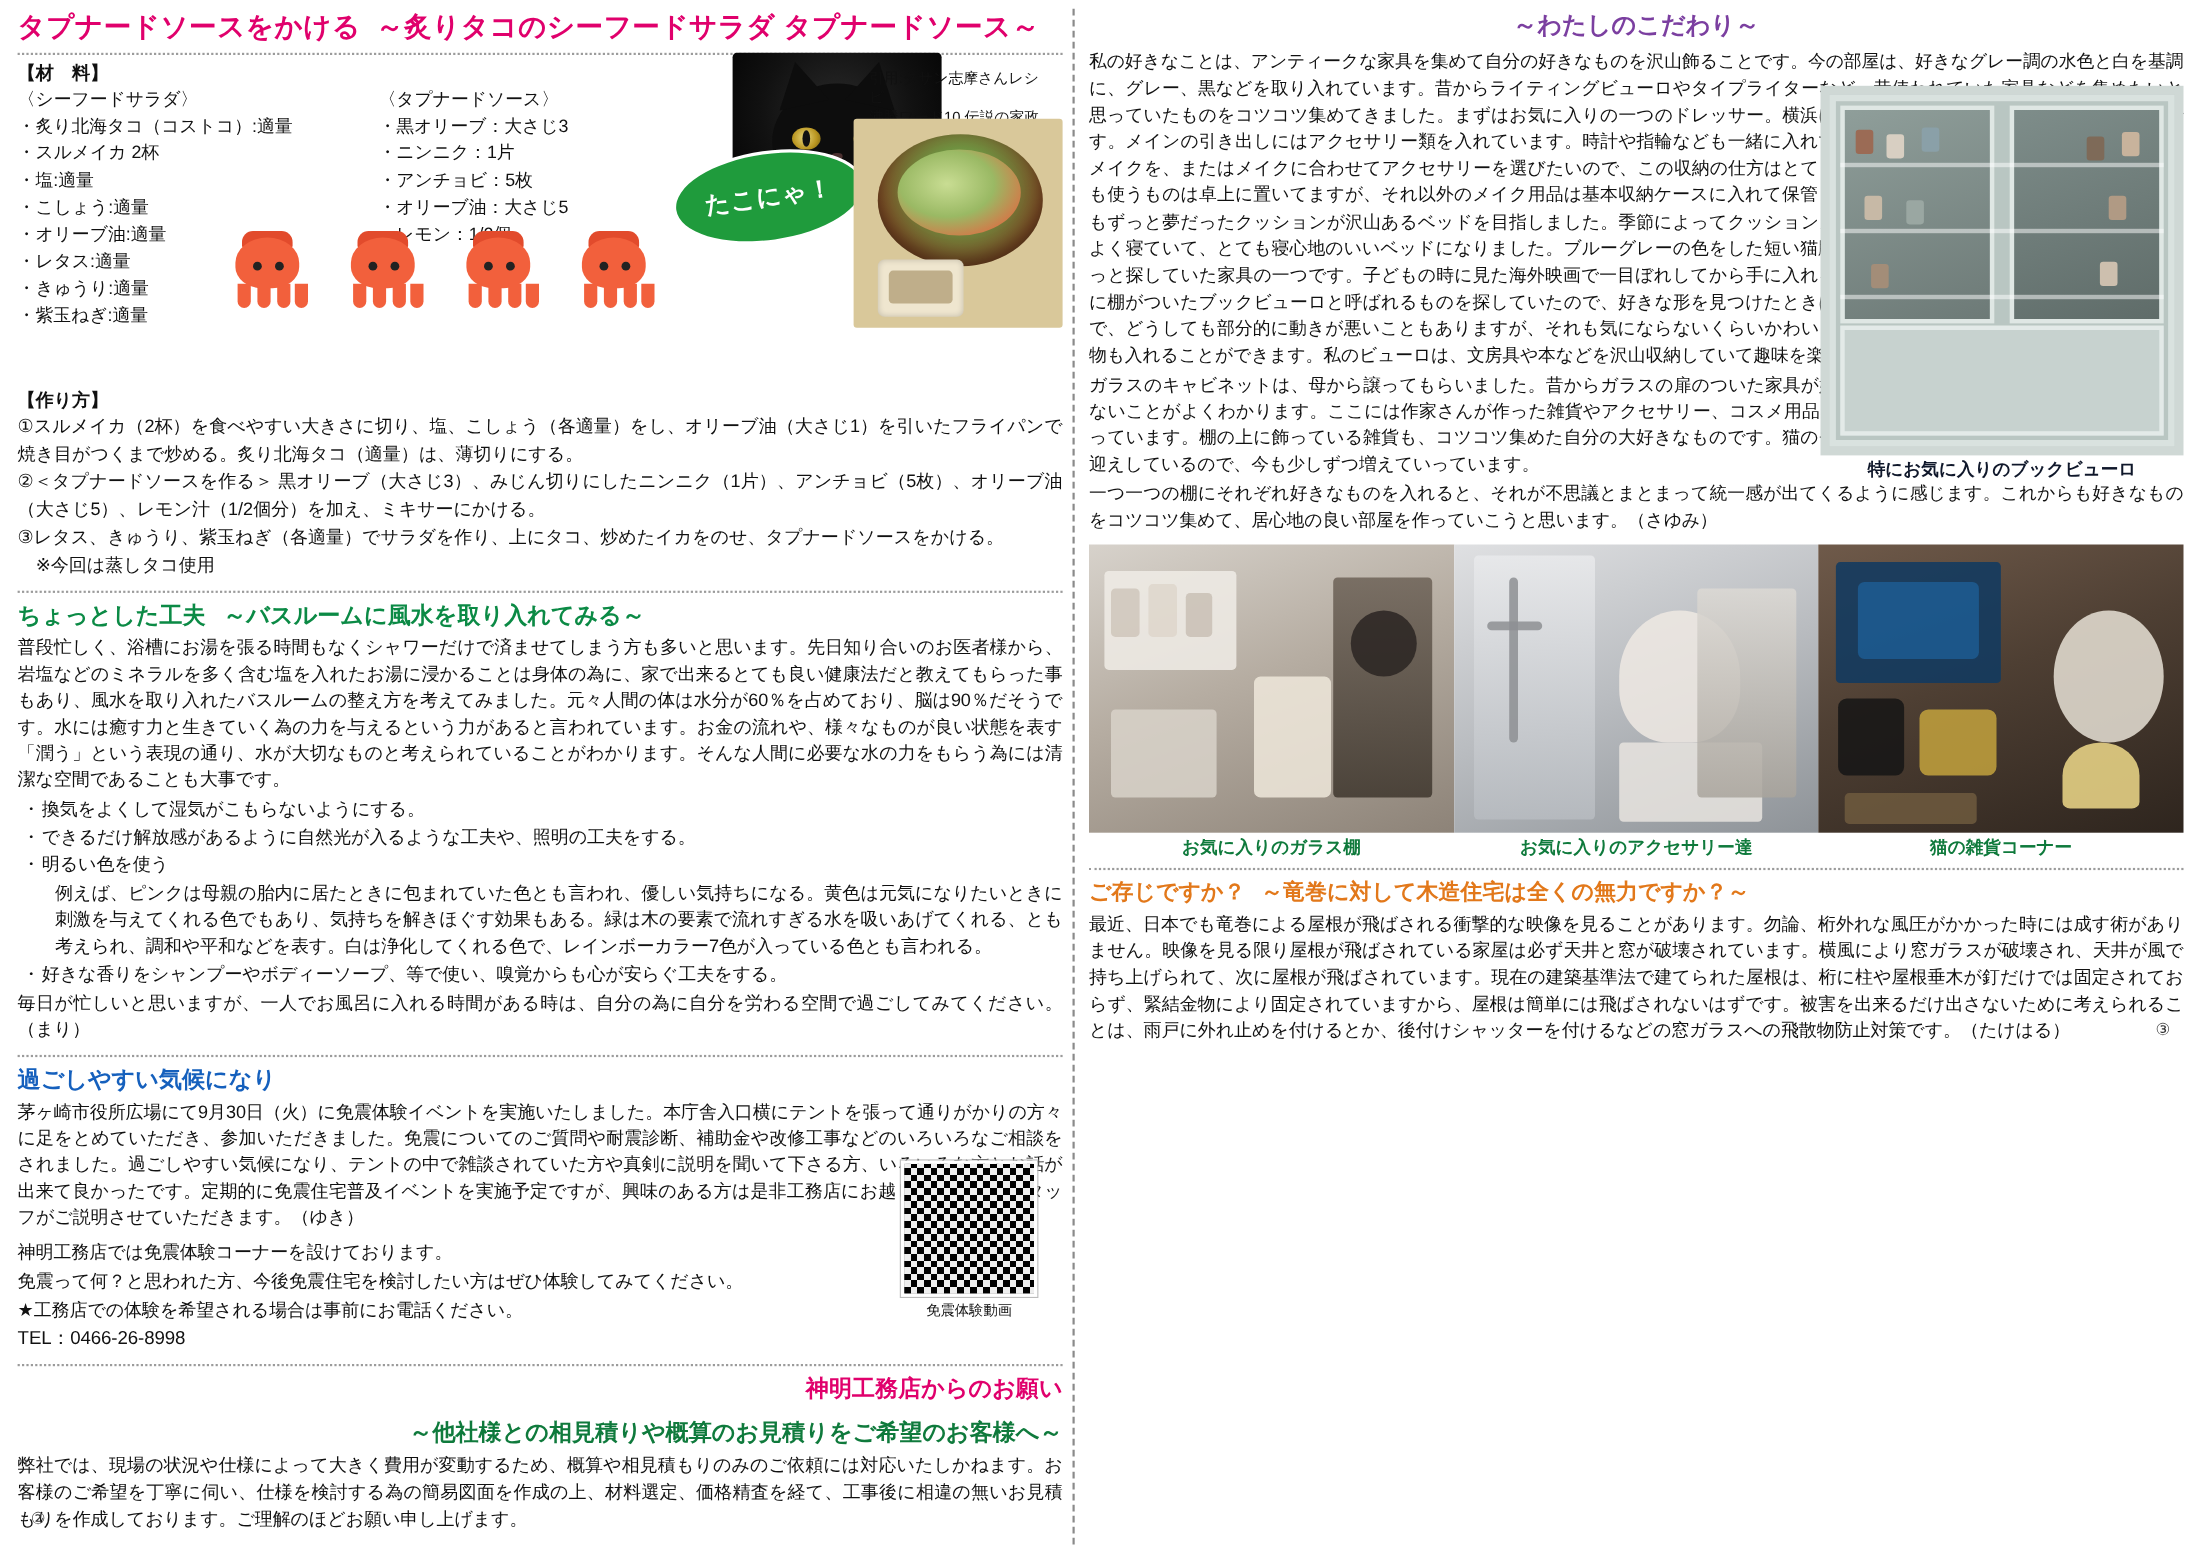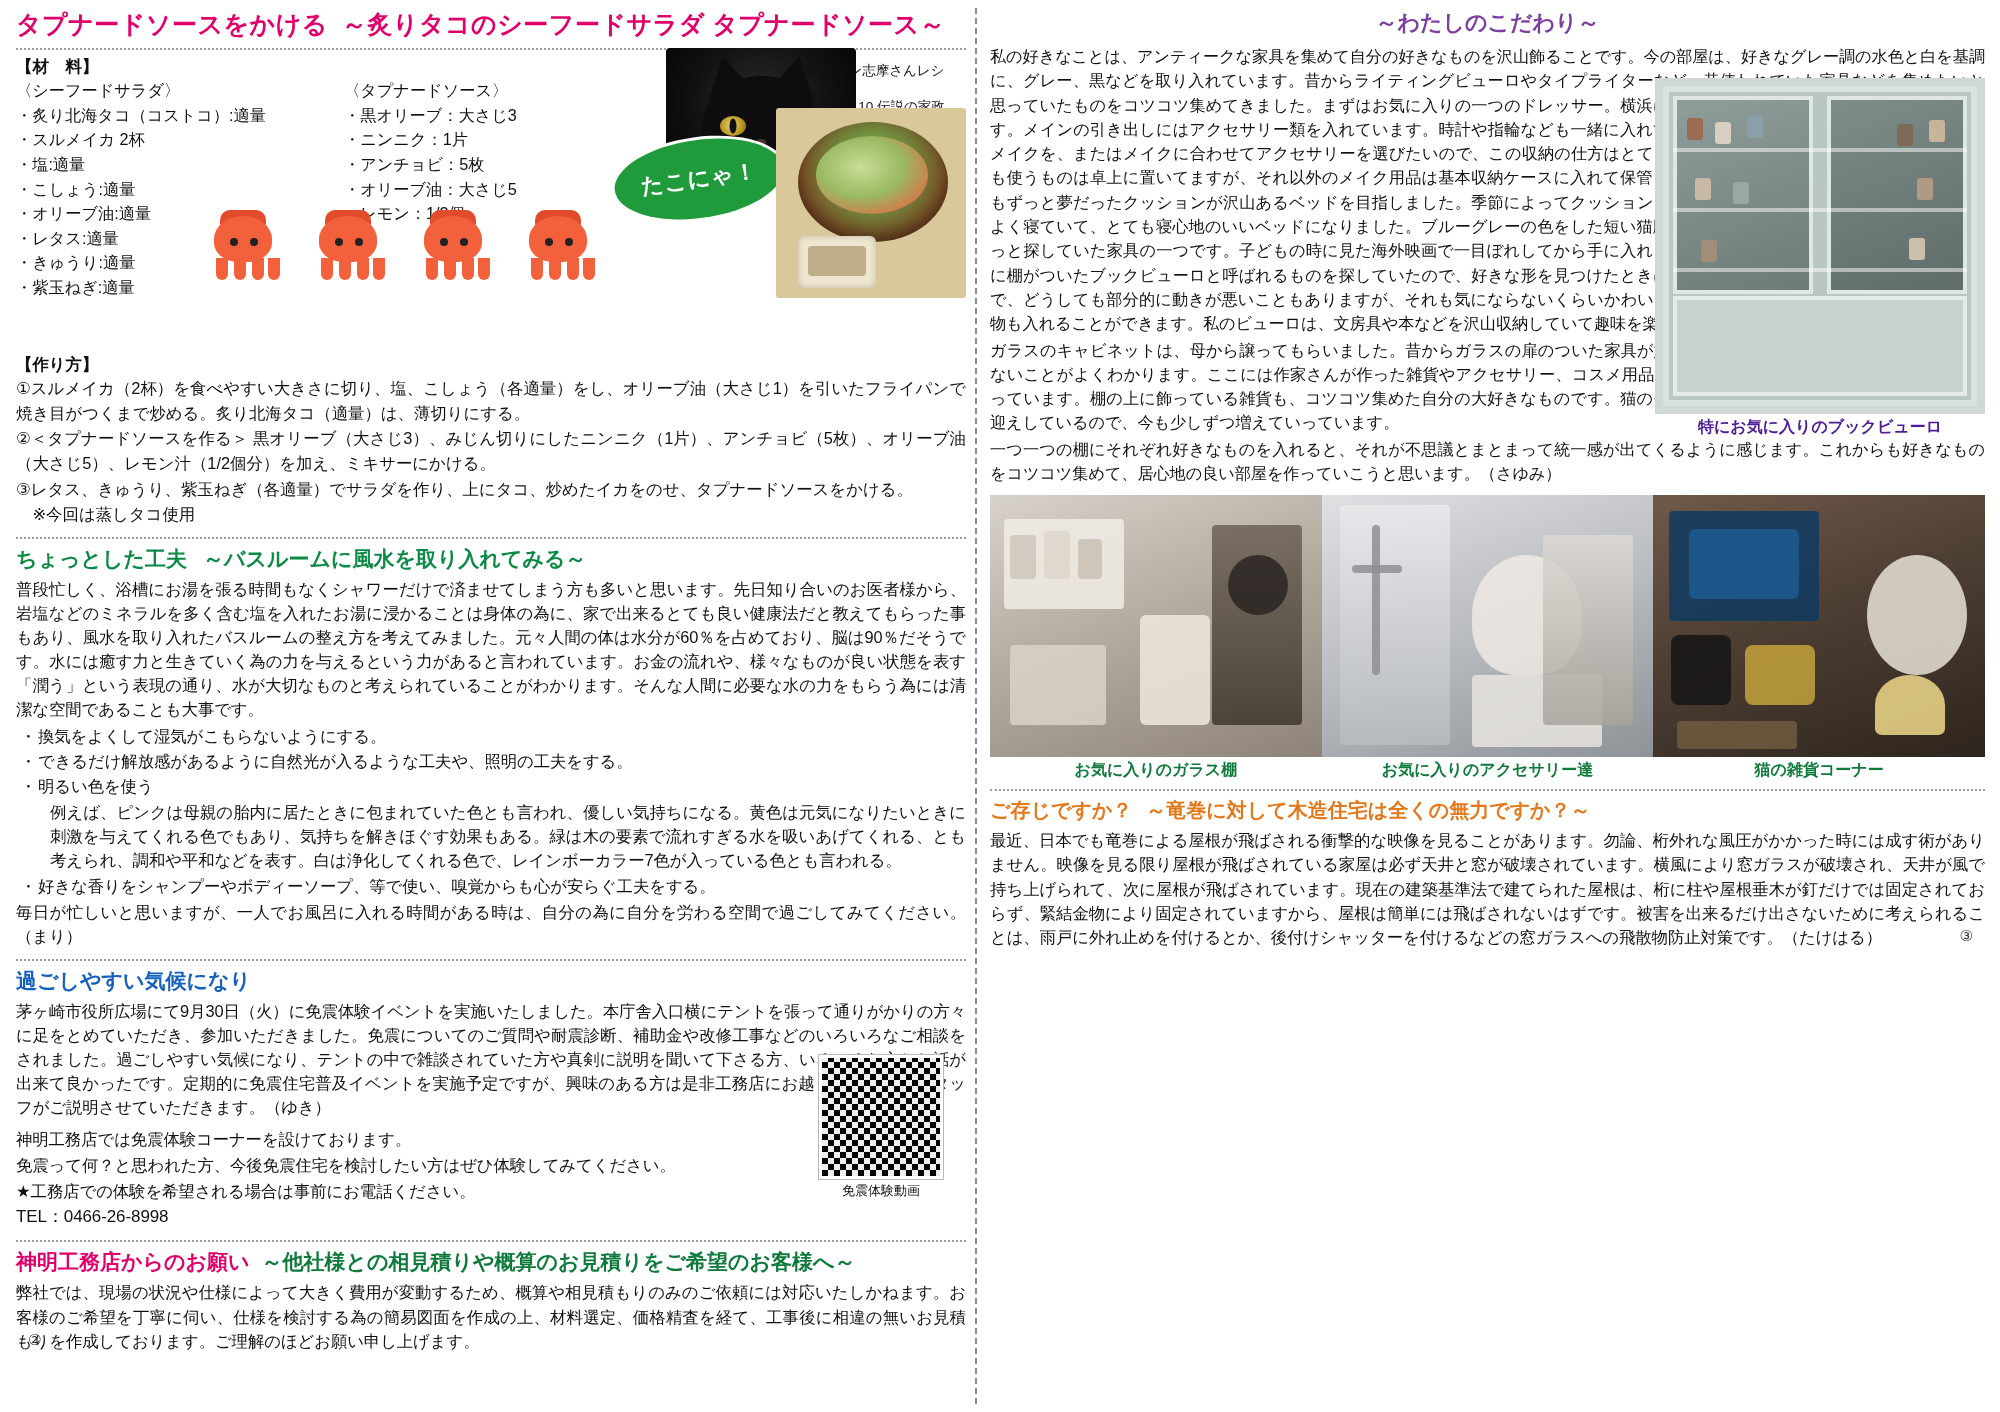--- a/index.html
+++ b/index.html
@@ -92,21 +92,21 @@
   .qr-area{position:absolute;right:10px;bottom:0;width:150px;text-align:center;}
   .qr{width:118px;height:118px;margin:0 auto;background:
      repeating-linear-gradient(90deg,#111 0 6px,#fff 6px 12px),
      repeating-linear-gradient(0deg,#111 0 6px,#fff 6px 12px);
      background-blend-mode:difference;border:3px solid #fff;outline:1px solid #bbb;}
   .qr-cap{font-size:13px;margin-top:3px;}
 
   
   .photo{position:relative;background:#bcbcbc;overflow:hidden;}
   .cap-green{color:#0f7a3c;font-weight:bold;font-size:16px;text-align:center;margin-top:3px;}
-  .cap-blue{color:#4c1d95;font-weight:bold;font-size:16px;text-align:center;margin-top:3px;}
+  .cap-blue{color:#0f172a;font-weight:bold;font-size:16px;text-align:center;margin-top:3px;}
 
   .cabinet-photo{position:absolute;right:0;top:34px;width:330px;height:360px;}
   .ph-cabinet{width:330px;height:336px;
      background:
       linear-gradient(#cfd8d5,#cfd8d5) 0 0/100% 100% no-repeat;
      position:relative;}
   .ph-cabinet .frame{position:absolute;left:8px;top:8px;right:8px;bottom:8px;background:#b9c6c2;border:6px solid #d9e2df;}
   .ph-cabinet .glass{position:absolute;left:18px;top:18px;width:132px;bottom:120px;background:linear-gradient(160deg,#8f9e9a,#6d7a77);border:4px solid #dfe7e4;}
   .ph-cabinet .glass2{position:absolute;right:18px;top:18px;width:132px;bottom:120px;background:linear-gradient(160deg,#7e8d8a,#5f6c69);border:4px solid #dfe7e4;}
   .ph-cabinet .shelfline{position:absolute;left:18px;right:18px;height:4px;background:rgba(255,255,255,.5);}
@@ -281,21 +281,21 @@
       </div>
       <div class="qr-area" style="top:88px;">
         <div class="qr"></div>
         <div class="qr-cap">免震体験動画</div>
       </div>
     </div>
 
     <div class="rule-dot" style="margin-top:10px;"></div>
 
     <div>
-      <div style="display:flex;align-items:flex-start;gap:12px;">
+      <div style="display:flex;align-items:flex-end;gap:12px;flex-direction:column;">
         <div class="head-pink">神明工務店からのお願い</div>
         <div class="head-pink sub" style="color:#0f7a3c;font-weight:bold;">～他社様との相見積りや概算のお見積りをご希望のお客様へ～</div>
       </div>
       <div class="body-text" style="margin-top:4px;">
         <p>弊社では、現場の状況や仕様によって大きく費用が変動するため、概算や相見積もりのみのご依頼には対応いたしかねます。お客様のご希望を丁寧に伺い、仕様を検討する為の簡易図面を作成の上、材料選定、価格精査を経て、工事後に相違の無いお見積もりを作成しております。ご理解のほどお願い申し上げます。</p>
       </div>
     </div>
 
     <div class="page-num">②</div>
   </div>

